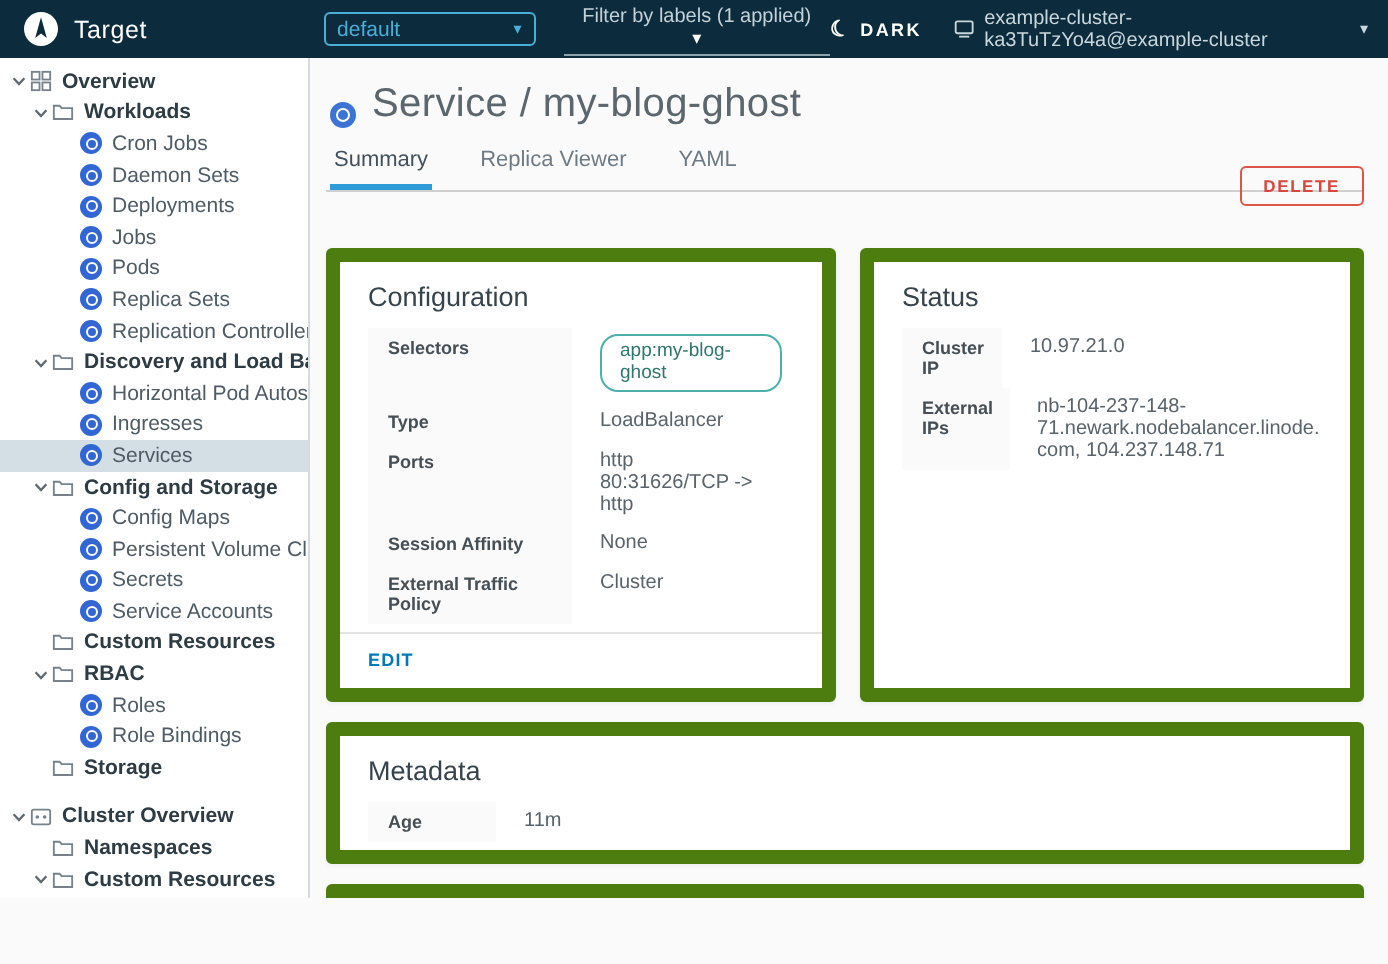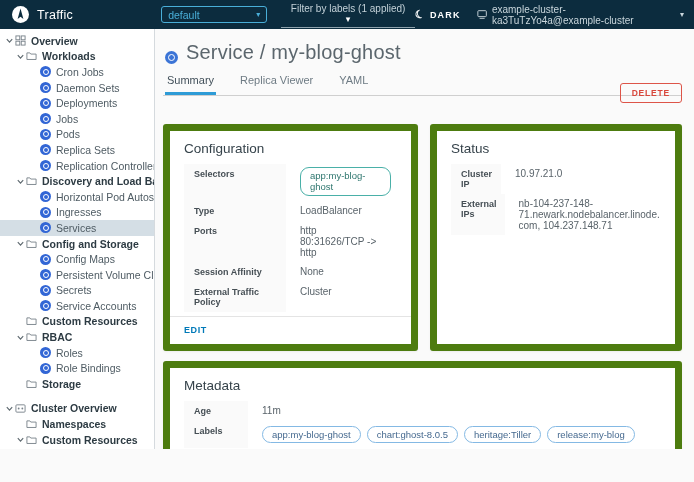--- a/index.html
+++ b/index.html
@@ -111,21 +111,21 @@
 </head>
 <body>
 
 <div class="header">
   <span class="logo">
     <svg width="17" height="17" viewBox="0 0 17 17">
       <circle cx="8.5" cy="8.5" r="8.5" fill="#ffffff"></circle>
       <path d="M8.5 2.6 L11.4 13 L8.5 10.8 L5.6 13 Z" fill="#0c2c3e"></path>
     </svg>
   </span>
-  <span class="app-name">Traffic</span>
+  <span class="app-name">Target</span>
 
   <span class="ns-select">
     <span>default</span>
     <span class="ns-caret">▾</span>
   </span>
 
   <span class="filter-box">
     <span>Filter by labels (1 applied)</span>
     <span class="flt-caret">▾</span>
   </span>
@@ -558,26 +558,20 @@
           </div>
       </section>
     </div>
 
     <section class="card mt kw64">
       <h2 class="card-title">Metadata</h2>
       <div class="kv">
         <span class="k">Age</span>
         <span class="v">11m</span>
       </div>
-      <div class="kv">
-        <span class="k">Labels</span>
-        <span class="tagcell">
-          <span class="tag">app:my-blog-ghost</span><span class="tag">chart:ghost-8.0.5</span><span class="tag">heritage:Tiller</span><span class="tag">release:my-blog</span>
-        </span>
-      </div>
     </section>
 
     <section class="card mt">
       <h2 class="card-title">Endpoints</h2>
       <div class="tbl">
         <div class="trow th">
           <span class="cell c-target">Target</span>
             <span class="cell c-ip">IP</span>
             <span class="cell c-node">Node Name</span>
         </div>

